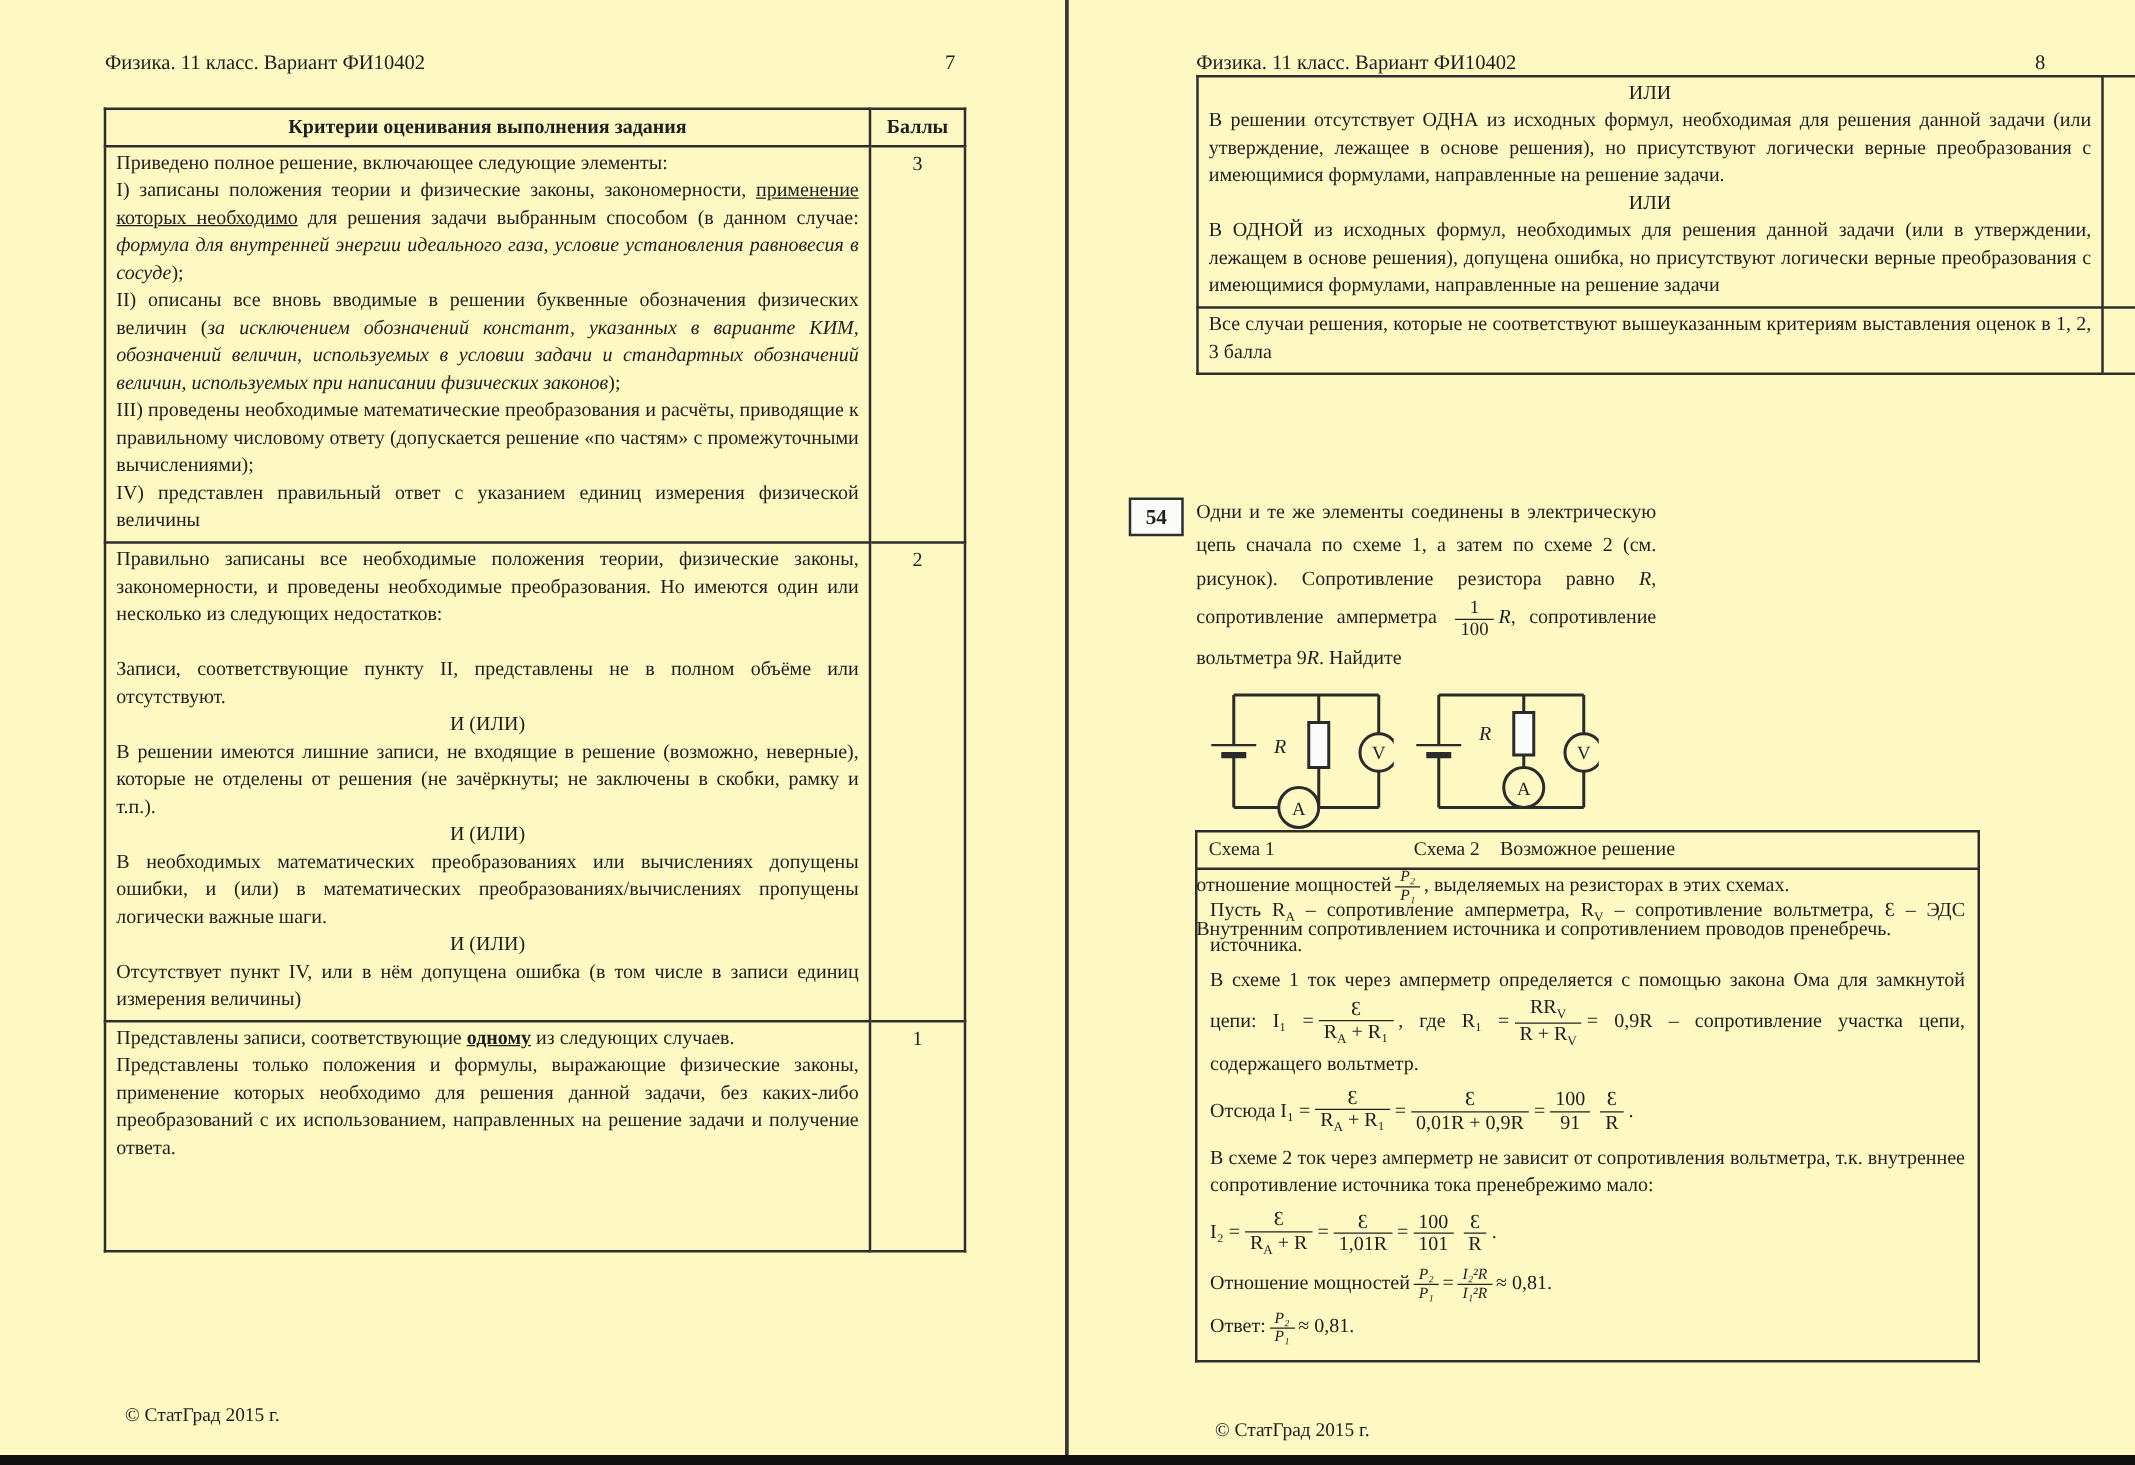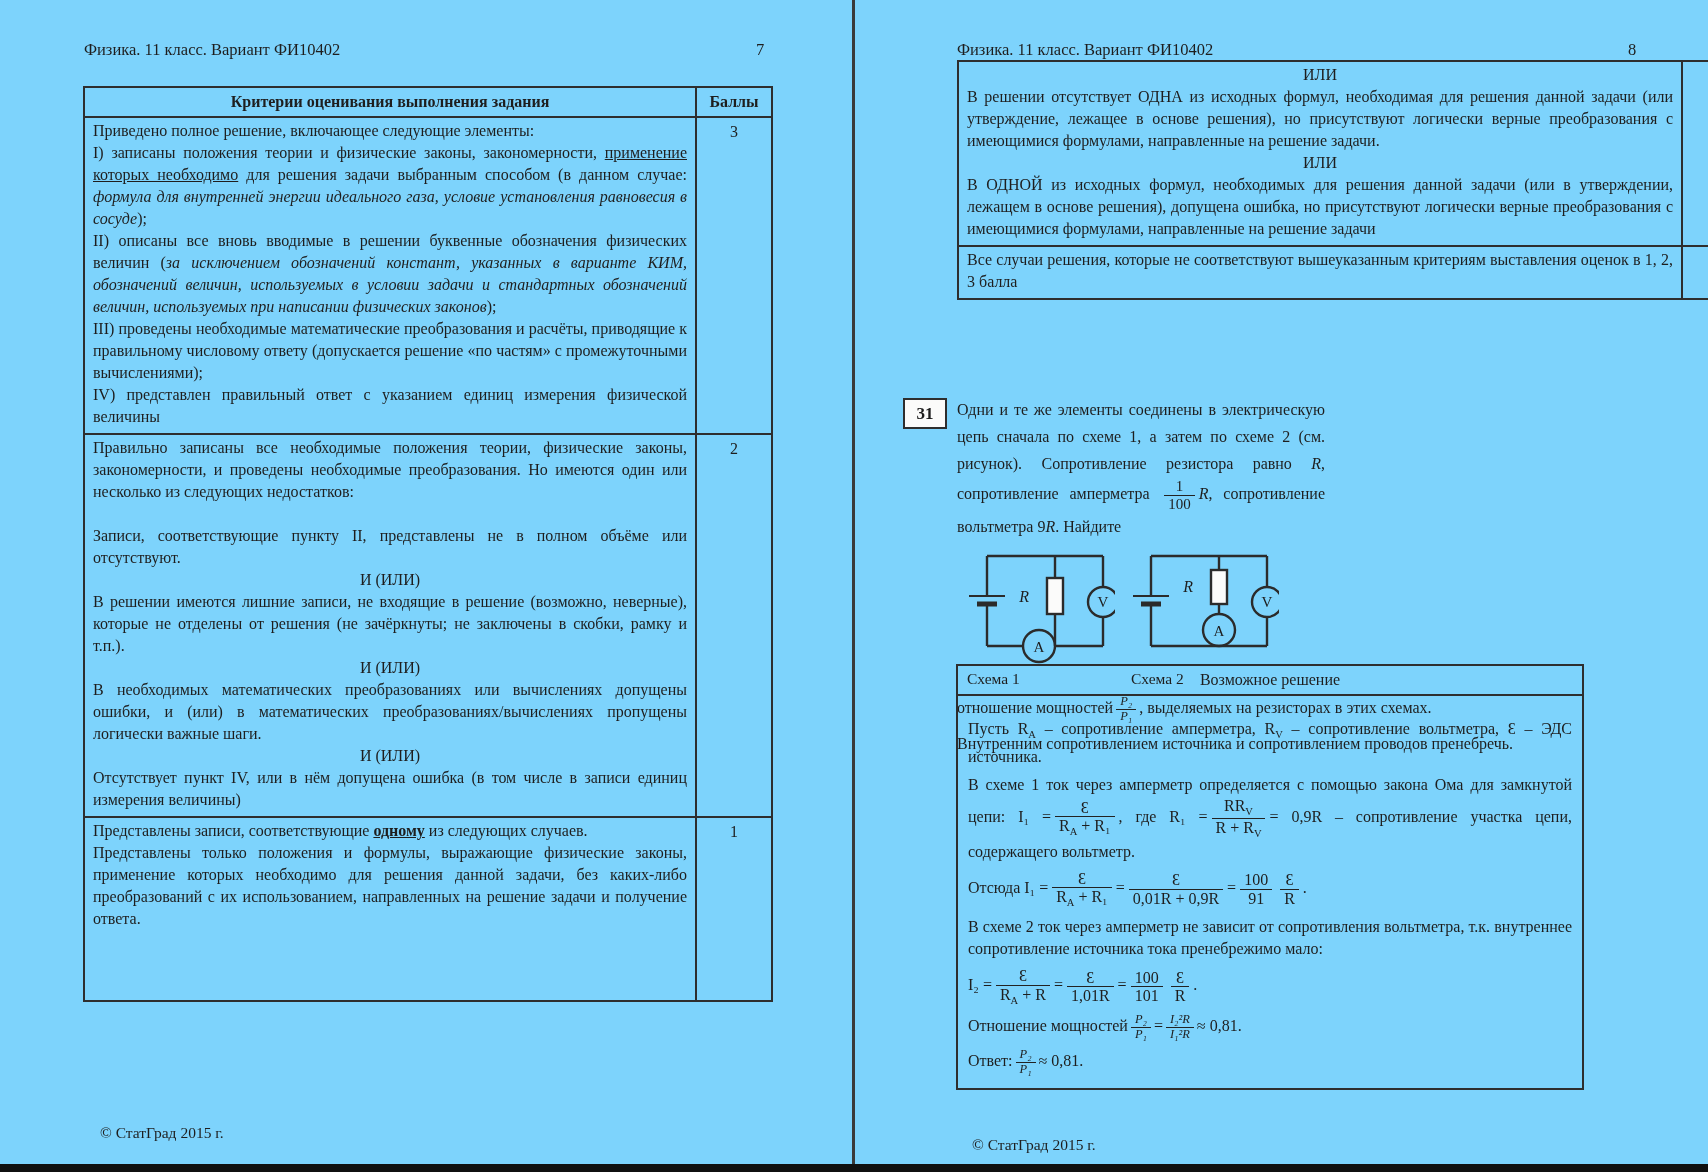--- a/index.html
+++ b/index.html
@@ -1,16 +1,16 @@
 <!DOCTYPE html>
 <html lang="ru"><head>
 <meta charset="utf-8">
 <style>
   html,body{margin:0;padding:0;background:#e8e8e8;}
-  .canvas{position:relative;width:1708px;height:1172px;background:#7dd3fc;overflow:hidden;
+  .canvas{position:relative;width:1708px;height:1172px;background:#fef9c3;overflow:hidden;
           font-family:"Liberation Serif","DejaVu Serif",serif;color:#1e1e1e;}
   .abs{position:absolute;}
   p{margin:0;text-align:justify;}
   .cline{text-align:center;}
   .hdr{font-size:16.5px;}
   .pagenum{font-size:16.5px;}
   .footer{font-size:15.5px;}
 
   table.crit{border-collapse:collapse;font-size:16px;line-height:22px;table-layout:fixed;}
   .crit th,.crit td{border:2px solid #2e2e2e;vertical-align:top;padding:2px 8px 5px 8px;}
@@ -132,21 +132,21 @@
     <tr>
       <td>
         <p>Все случаи решения, которые не соответствуют вышеуказанным критериям выставления оценок в 1, 2, 3 балла</p>
       </td>
       <td class="score">0</td>
     </tr>
   </tbody>
     </table>
 
   <div class="abs pnum-box" style="left:903px;top:398px;">
-    <span>31</span>
+    <span>54</span>
   </div>
 
   <div class="abs prob" style="left:957px;top:396px;width:688px;">
     <div class="prob-row">
       <div class="prob-text">
         <p><span>Одни и те же элементы соединены в электрическую цепь сначала по схеме 1, а затем по схеме 2 (см. рисунок). Сопротивление резистора равно </span><i>R</i><span>, сопротивление амперметра </span><span class="fr md"><span class="n">1</span><span class="d">100</span></span><i>R</i><span>, сопротивление вольтметра 9</span><i>R</i><span>. Найдите</span></p>
       </div>
       <div class="prob-fig">
         <div class="figcol">
           <svg width="148" height="124" viewBox="0 0 148 124">

